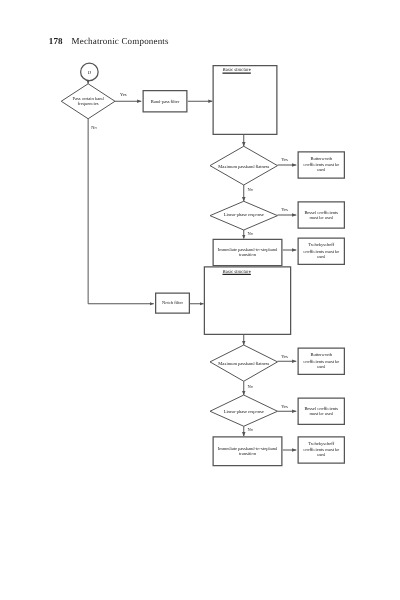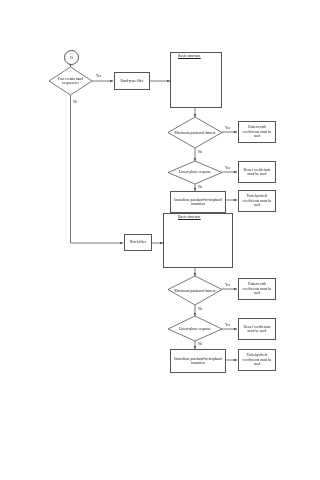--- a/index.html
+++ b/index.html
@@ -20,20 +20,23 @@
   .lbl{position:absolute;font-size:3.6px;color:#222;white-space:nowrap;}
   .stl{position:absolute;font-size:3.8px;color:#222;white-space:nowrap;text-decoration:underline;}
   .conn{position:absolute;border:0.8px solid #555;border-radius:50%;background:#fff;display:flex;align-items:center;justify-content:center;font-size:3.8px;color:#222;}
   .cbox{position:absolute;border:0.8px solid #555;background:#fff;box-sizing:border-box;}
 </style>
 </head>
 <body>
 
 <div class="page">
 
+  <div class="hdr">
+    <span class="pn">178</span><span class="tt">Mechatronic Components</span>
+  </div>
 
   <div class="chart">
 
     <svg width="319" height="480" viewBox="0 0 319 480">
       <defs>
         <marker id="ah" markerWidth="5" markerHeight="5" refX="4.2" refY="1.8" orient="auto">
           <path d="M0,0 L4.4,1.8 L0,3.6 z" fill="#555"></path>
         </marker>
       </defs>
       <g stroke="#555" stroke-width="0.8" fill="none">

